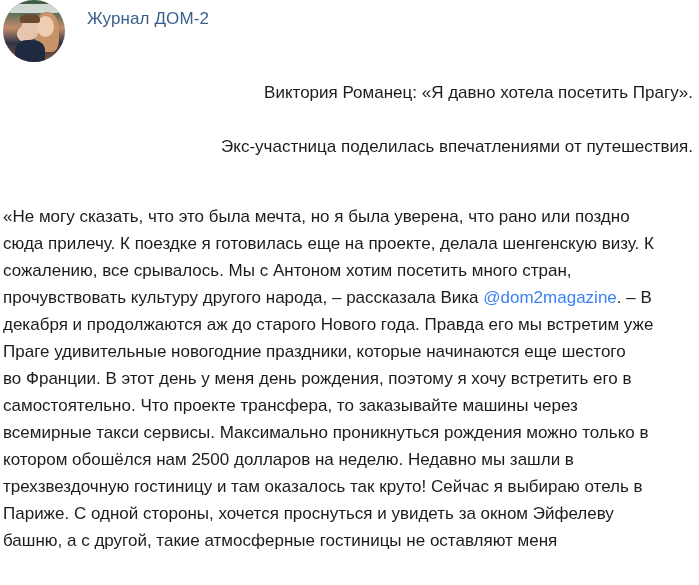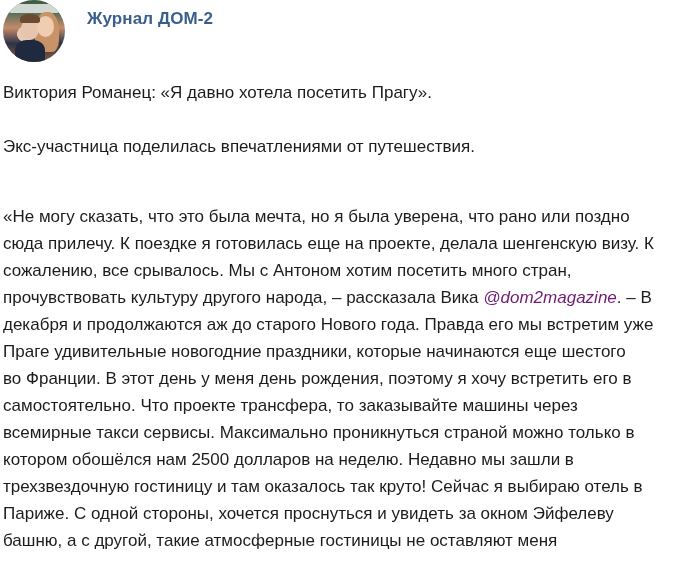--- a/index.html
+++ b/index.html
@@ -90,54 +90,54 @@
       height: 26px;
       border-radius: 40% 40% 0 0;
       background: #1f2a40;
     }
     .avatar .face-left, .avatar .face-right { z-index: 1; }
     .channel-name {
       position: absolute;
       left: 87px;
       top: 9px;
       font-size: 17px;
-      font-weight: bold;
+      font-weight: normal;
       color: #3b5f8c;
       letter-spacing: 0.1px;
       text-decoration: none;
     }
     .content {
       position: absolute;
       left: 3px;
       top: 79px;
       width: 690px;
       font-size: 17px;
       line-height: 27px;
       color: #1c1c1c;
     }
     .content p {
       margin: 0;
+      text-align: right;
     }
     .content .title {
       margin-bottom: 27px;
     }
     .content .lead {
       margin-bottom: 43px;
     }
     .content .body-text {
       white-space: normal;
     }
     .content .line {
       display: block;
       white-space: nowrap;
     }
     .mention {
-      color: #701a75;
+      color: #3b82f6;
       text-decoration: none;
-      font-style: italic;
     }
   </style>
 </head>
 <body>
 
 <div class="header">
   <div class="avatar">
     <div class="logo-strip"></div>
     <div class="hair-right"></div>
     <div class="face-left"></div>
@@ -153,20 +153,20 @@
   <p class="lead">Экс-участница поделилась впечатлениями от путешествия.</p>
   <div class="body-text">
     <span class="line">«Не могу сказать, что это была мечта, но я была уверена, что рано или поздно</span>
     <span class="line">сюда прилечу. К поездке я готовилась еще на проекте, делала шенгенскую визу. К</span>
     <span class="line">сожалению, все срывалось. Мы с Антоном хотим посетить много стран,</span>
     <span class="line"><span>прочувствовать культуру другого народа, – рассказала Вика </span><a class="mention">@dom2magazine</a><span>. – В</span></span>
     <span class="line">декабря и продолжаются аж до старого Нового года. Правда его мы встретим уже</span>
     <span class="line">Праге удивительные новогодние праздники, которые начинаются еще шестого</span>
     <span class="line">во Франции. В этот день у меня день рождения, поэтому я хочу встретить его в</span>
     <span class="line">самостоятельно. Что проекте трансфера, то заказывайте машины через</span>
-    <span class="line">всемирные такси сервисы. Максимально проникнуться страной можно только в</span>
+    <span class="line">всемирные такси сервисы. Максимально проникнуться рождения можно только в</span>
     <span class="line">котором обошёлся нам 2500 долларов на неделю. Недавно мы зашли в</span>
     <span class="line">трехзвездочную гостиницу и там оказалось так круто! Сейчас я выбираю отель в</span>
     <span class="line">Париже. С одной стороны, хочется проснуться и увидеть за окном Эйфелеву</span>
     <span class="line">башню, а с другой, такие атмосферные гостиницы не оставляют меня</span>
 
   </div>
 </div>
 
 </body></html>

